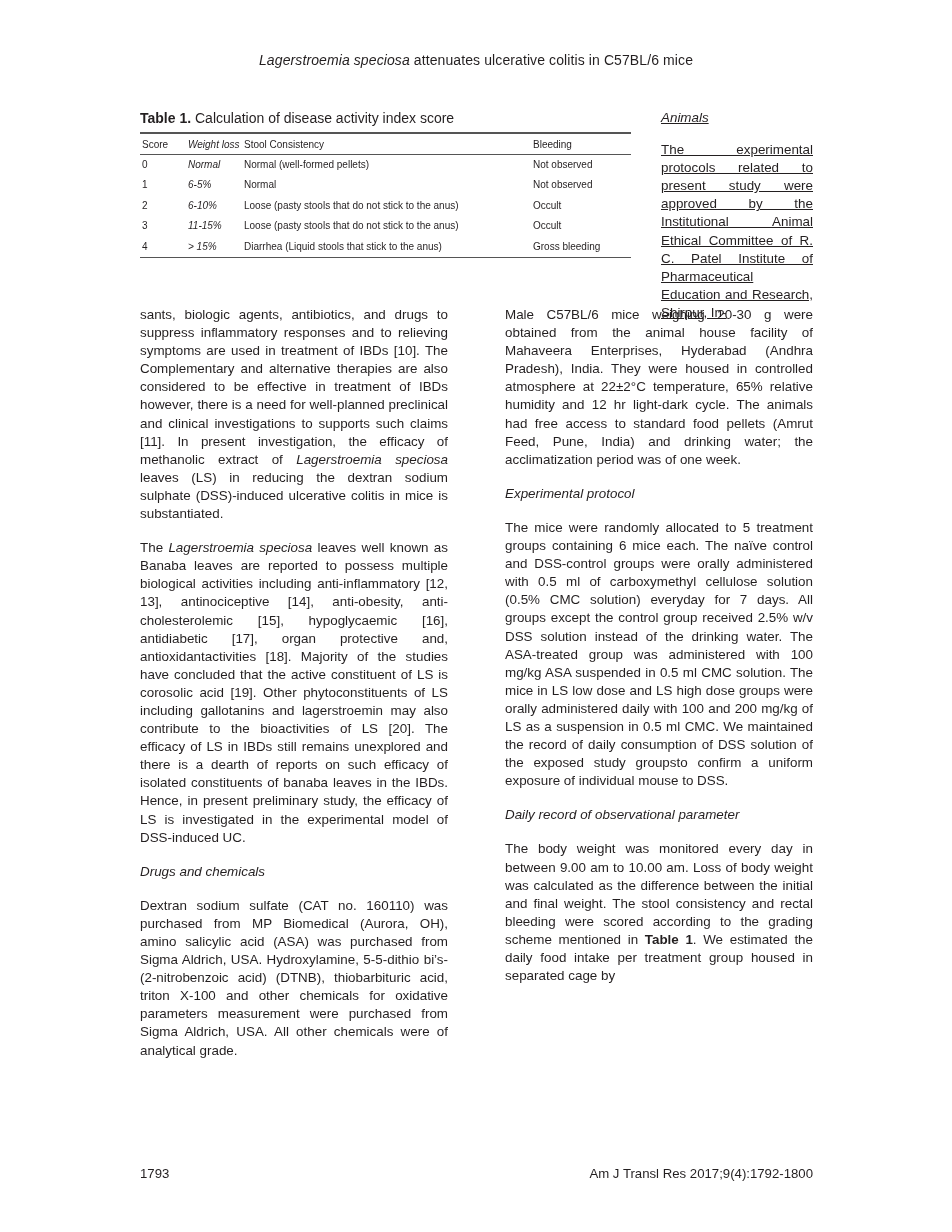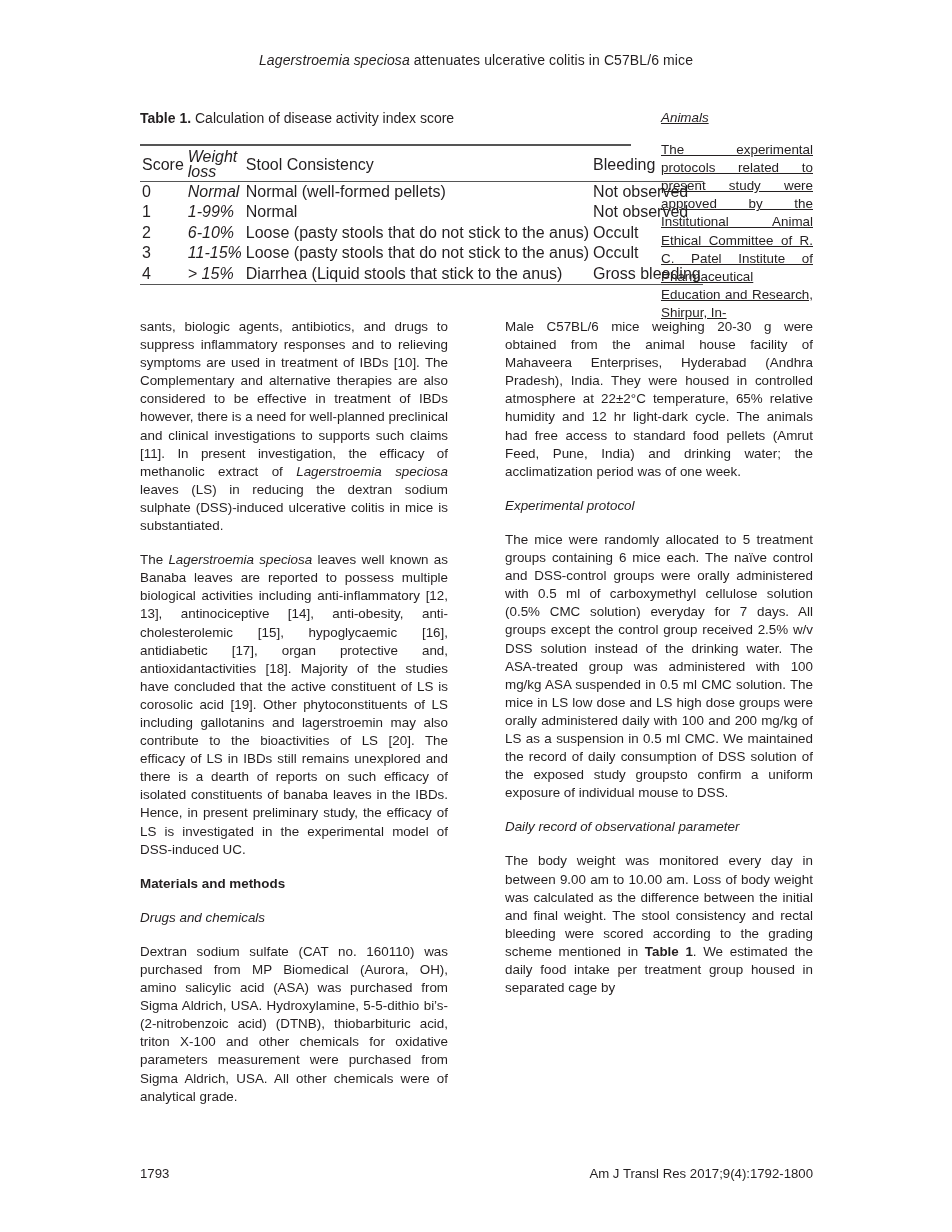--- a/index.html
+++ b/index.html
@@ -9,34 +9,34 @@
       color: #231f20;
     }
     .running-head {
       position: absolute; left: 0; top: 52px; width: 952px;
       text-align: center; font-size: 14px; letter-spacing: 0.1px;
     }
     .running-head i { font-style: italic; }
 
     
     .table-block { position: absolute; left: 140px; top: 108px; width: 491px; }
-    .table-caption { font-size: 14px; height: 20px; line-height: 20px; border-bottom: 2px solid #555; padding-bottom: 16px; }
+    .table-caption { font-size: 14px; height: 20px; line-height: 20px; border-bottom: 2px solid #555; padding-bottom: 4px; }
     .table-caption b { font-weight: bold; }
-    table.dai { width: 100%; border-collapse: collapse; font-size: 16px; }
+    table.dai { width: 100%; border-collapse: collapse; font-size: 10px; }
     table.dai th { font-weight: normal; line-height: 15px; padding: 3px 2px 2px 2px; border-bottom: 1.5px solid #555; vertical-align: middle; }
     table.dai td { line-height: 20.4px; padding: 0 2px; white-space: nowrap; }
     table.dai tr:last-child td { border-bottom: 1.5px solid #555; }
     .c-score { text-align: left; width: 42px; padding-left: 2px !important; }
     .c-wl { text-align: left; width: 52px; font-style: italic; }
     .c-stool { text-align: left; }
     .c-bleed { text-align: left; width: 96px; }
 
     
     .col { position: absolute; font-size: 13.4px; line-height: 18.1px; text-align: justify; }
-    .col p { margin: 12px 0 16px 0; }
+    .col p { margin: 0 0 16px 0; }
     .col i { font-style: italic; }
     .col .head-bold { font-weight: bold; text-align: left; }
     .col .head-italic { font-style: italic; text-align: left; }
     .col-left { left: 140px; top: 306px; width: 308px; }
     .col-right-top { left: 661px; top: 109px; width: 152px; }
     .col-right { left: 505px; top: 306px; width: 308px; }
     .col-right-top p { margin: 0 0 14px 0; text-decoration: underline; }
 
     .footer-left { position: absolute; left: 140px; top: 1166px; font-size: 13.2px; }
     .footer-right { position: absolute; right: 139px; top: 1166px; font-size: 13.2px; }
@@ -59,21 +59,21 @@
     </thead>
     <tbody>
       <tr>
         <td class="c-score">0</td>
         <td class="c-wl">Normal</td>
         <td class="c-stool">Normal (well-formed pellets)</td>
         <td class="c-bleed">Not observed</td>
       </tr>
       <tr>
         <td class="c-score">1</td>
-        <td class="c-wl">1-99%</td>
+        <td class="c-wl">6-5%</td>
         <td class="c-stool">Normal</td>
         <td class="c-bleed">Not observed</td>
       </tr>
       <tr>
         <td class="c-score">2</td>
         <td class="c-wl">6-10%</td>
         <td class="c-stool">Loose (pasty stools that do not stick to the anus)</td>
         <td class="c-bleed">Occult</td>
       </tr>
       <tr>
@@ -93,21 +93,20 @@
 </div>
 
 <div class="col col-right-top">
   <p class="head-italic">Animals</p>
   <p style="margin:0;">The experimental protocols related to present study were approved by the Institutional Animal Ethical Committee of R. C. Patel Institute of Pharmaceutical Education and Research, Shirpur, In-</p>
 </div>
 
 <div class="col col-left">
   <p><span>sants, biologic agents, antibiotics, and drugs to suppress inflammatory responses and to relieving symptoms are used in treatment of IBDs [10]. The Complementary and alternative therapies are also considered to be effective in treatment of IBDs however, there is a need for well-planned preclinical and clinical investigations to supports such claims [11]. In present investigation, the efficacy of methanolic extract of </span><i>Lagerstroemia speciosa</i><span> leaves (LS) in reducing the dextran sodium sulphate (DSS)-induced ulcerative colitis in mice is substantiated.</span></p>
   <p><span>The </span><i>Lagerstroemia speciosa</i><span> leaves well known as Banaba leaves are reported to possess multiple biological activities including anti-inflammatory [12, 13], antinociceptive [14], anti-obesity, anti-cholesterolemic [15], hypoglycaemic [16], antidiabetic [17], organ protective and, antioxidantactivities [18]. Majority of the studies have concluded that the active constituent of LS is corosolic acid [19]. Other phytoconstituents of LS including gallotanins and lagerstroemin may also contribute to the bioactivities of LS [20]. The efficacy of LS in IBDs still remains unexplored and there is a dearth of reports on such efficacy of isolated constituents of banaba leaves in the IBDs. Hence, in present preliminary study, the efficacy of LS is investigated in the experimental model of DSS-induced UC.</span></p>
-  <p class="head-bold">Materials and methods</p>
   <p class="head-italic">Drugs and chemicals</p>
   <p>Dextran sodium sulfate (CAT no. 160110) was purchased from MP Biomedical (Aurora, OH), amino salicylic acid (ASA) was purchased from Sigma Aldrich, USA. Hydroxylamine, 5-5-dithio bi’s-(2-nitrobenzoic acid) (DTNB), thiobarbituric acid, triton X-100 and other chemicals for oxidative parameters measurement were purchased from Sigma Aldrich, USA. All other chemicals were of analytical grade.</p>
 </div>
 
 <div class="col col-right">
   <p>Male C57BL/6 mice weighing 20-30 g were obtained from the animal house facility of Mahaveera Enterprises, Hyderabad (Andhra Pradesh), India. They were housed in controlled atmosphere at 22±2°C temperature, 65% relative humidity and 12 hr light-dark cycle. The animals had free access to standard food pellets (Amrut Feed, Pune, India) and drinking water; the acclimatization period was of one week.</p>
   <p class="head-italic">Experimental protocol</p>
   <p>The mice were randomly allocated to 5 treatment groups containing 6 mice each. The naïve control and DSS-control groups were orally administered with 0.5 ml of carboxymethyl cellulose solution (0.5% CMC solution) everyday for 7 days. All groups except the control group received 2.5% w/v DSS solution instead of the drinking water. The ASA-treated group was administered with 100 mg/kg ASA suspended in 0.5 ml CMC solution. The mice in LS low dose and LS high dose groups were orally administered daily with 100 and 200 mg/kg of LS as a suspension in 0.5 ml CMC. We maintained the record of daily consumption of DSS solution of the exposed study groupsto confirm a uniform exposure of individual mouse to DSS.</p>
   <p class="head-italic">Daily record of observational parameter</p>
   <p><span>The body weight was monitored every day in between 9.00 am to 10.00 am. Loss of body weight was calculated as the difference between the initial and final weight. The stool consistency and rectal bleeding were scored according to the grading scheme mentioned in </span><b>Table 1</b><span>. We estimated the daily food intake per treatment group housed in separated cage by</span></p>

